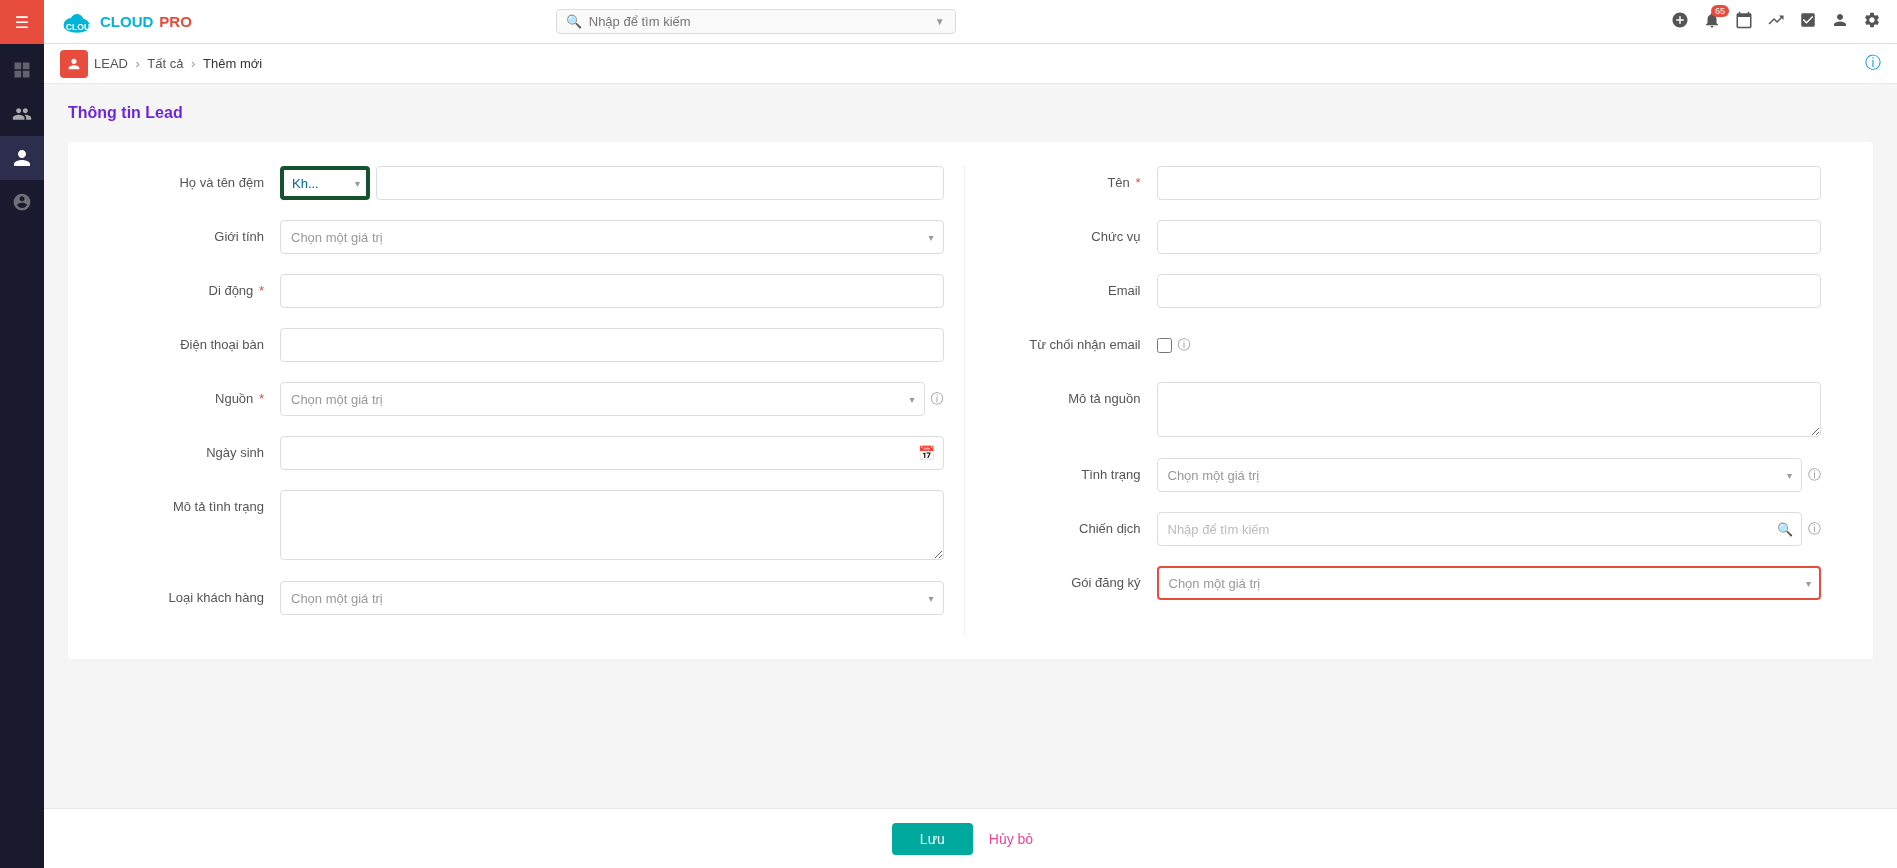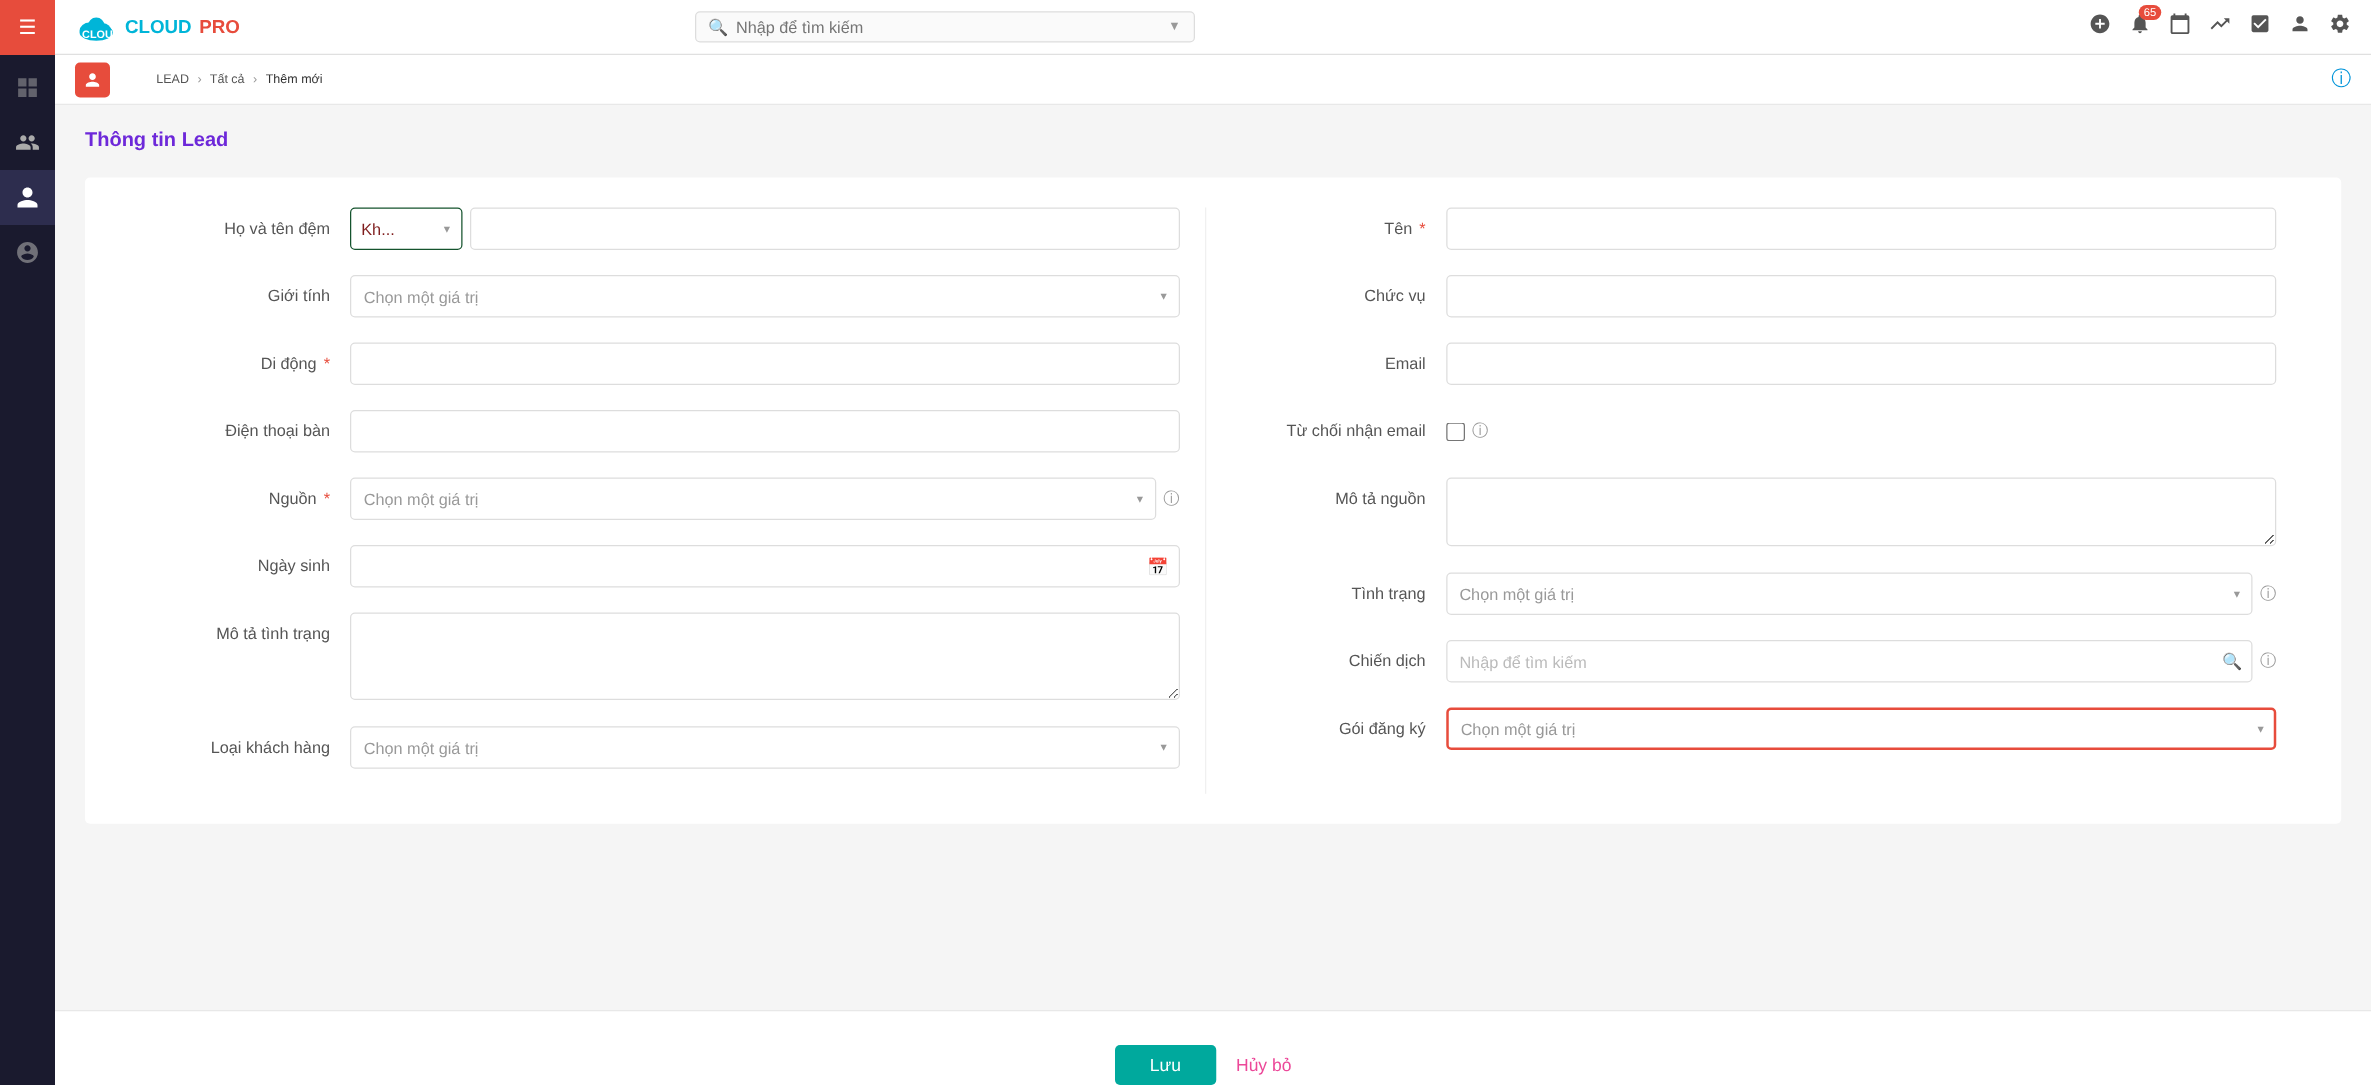--- a/index.html
+++ b/index.html
@@ -23,21 +23,21 @@
     .search-bar input { border: none; background: transparent; outline: none; flex: 1; font-size: 13px; color: #666; }
     .search-bar .search-icon { color: #999; margin-right: 6px; }
     .search-bar .chevron { color: #999; margin-left: 6px; font-size: 10px; }
     .navbar-right { display: flex; align-items: center; gap: 14px; margin-left: auto; }
     .navbar-icon { color: #555; cursor: pointer; font-size: 16px; position: relative; }
     .badge { position: absolute; top: -6px; right: -8px; background: #e74c3c; color: white; font-size: 9px; border-radius: 10px; padding: 1px 4px; min-width: 16px; text-align: center; }
 
     
     .breadcrumb-bar { height: 40px; background: white; border-bottom: 1px solid #e8e8e8; display: flex; align-items: center; padding: 0 16px; gap: 6px; flex-shrink: 0; }
     .breadcrumb-bar .bc-icon { width: 28px; height: 28px; background: #e74c3c; border-radius: 4px; display: flex; align-items: center; justify-content: center; color: white; font-size: 14px; }
-    .breadcrumb-text { color: #666; font-size: 10px; margin-left: 31px; }
+    .breadcrumb-text { color: #666; font-size: 13px; }
     .breadcrumb-text a { color: #555; text-decoration: none; }
     .breadcrumb-text .sep { margin: 0 4px; color: #999; }
     .breadcrumb-text .current { color: #333; font-weight: 500; }
     .breadcrumb-help { margin-left: auto; color: #0094d9; font-size: 16px; cursor: pointer; }
 
     
     .page-content { flex: 1; overflow-y: auto; padding: 20px 24px; background: #f5f5f5; }
 
     .section-title { font-size: 16px; font-weight: 600; color: #6d28d9; margin-bottom: 20px; }
 
@@ -66,33 +66,33 @@
     .input-date-wrapper input { width: 100%; height: 34px; border: 1px solid #ddd; border-radius: 4px; padding: 0 36px 0 10px; font-size: 13px; color: #333; outline: none; }
     .input-date-wrapper .cal-icon { position: absolute; right: 8px; top: 50%; transform: translateY(-50%); color: #666; cursor: pointer; font-size: 14px; }
 
     .textarea-field { width: 100%; border: 1px solid #ddd; border-radius: 4px; padding: 8px 10px; font-size: 13px; color: #333; outline: none; resize: vertical; min-height: 70px; }
 
     .checkbox-row { display: flex; align-items: center; height: 34px; }
     .checkbox-row input[type=checkbox] { width: 15px; height: 15px; cursor: pointer; }
 
     .input-group { display: flex; gap: 6px; align-items: center; width: 100%; }
     .input-group .prefix-select { width: 90px; flex-shrink: 0; }
-    .input-group .prefix-select select { width: 100%; height: 34px; border: 1px solid #14532d; border-radius: 4px; padding: 0 24px 0 8px; font-size: 13px; color: #7f1d1d; outline: none; appearance: none; background: white; }
+    .input-group .prefix-select select { width: 100%; height: 34px; border: 4px solid #14532d; border-radius: 4px; padding: 0 24px 0 8px; font-size: 13px; color: #0369a1; outline: none; appearance: none; background: white; }
     .input-group .main-input { flex: 1; }
 
     .info-icon { color: #999; font-size: 13px; margin-left: 6px; cursor: pointer; }
     .field-row-with-info { display: flex; align-items: center; }
 
     .search-field-wrapper { position: relative; width: 100%; }
     .search-field-wrapper input { width: 100%; height: 34px; border: 1px solid #ddd; border-radius: 4px; padding: 0 34px 0 10px; font-size: 13px; color: #333; outline: none; }
     .search-field-wrapper input::placeholder { color: #bbb; }
     .search-field-wrapper .s-icon { position: absolute; right: 8px; top: 50%; transform: translateY(-50%); color: #999; cursor: pointer; font-size: 13px; }
 
     
-    .page-footer { height: 60px; background: white; border-top: 1px solid #e8e8e8; display: flex; align-items: flex-end; justify-content: center; flex-shrink: 0; }
+    .page-footer { height: 60px; background: white; border-top: 1px solid #e8e8e8; display: flex; align-items: center; justify-content: center; flex-shrink: 0; }
     .btn-save { background: #00a99d; color: white; border: none; border-radius: 4px; padding: 8px 28px; font-size: 14px; font-weight: 500; cursor: pointer; }
     .btn-cancel { background: transparent; color: #ec4899; border: none; font-size: 14px; cursor: pointer; padding: 8px 16px; }
   </style>
 </head>
 <body>
 
 <div class="sidebar">
   <div class="sidebar-top">
     <span>☰</span>
   </div>

